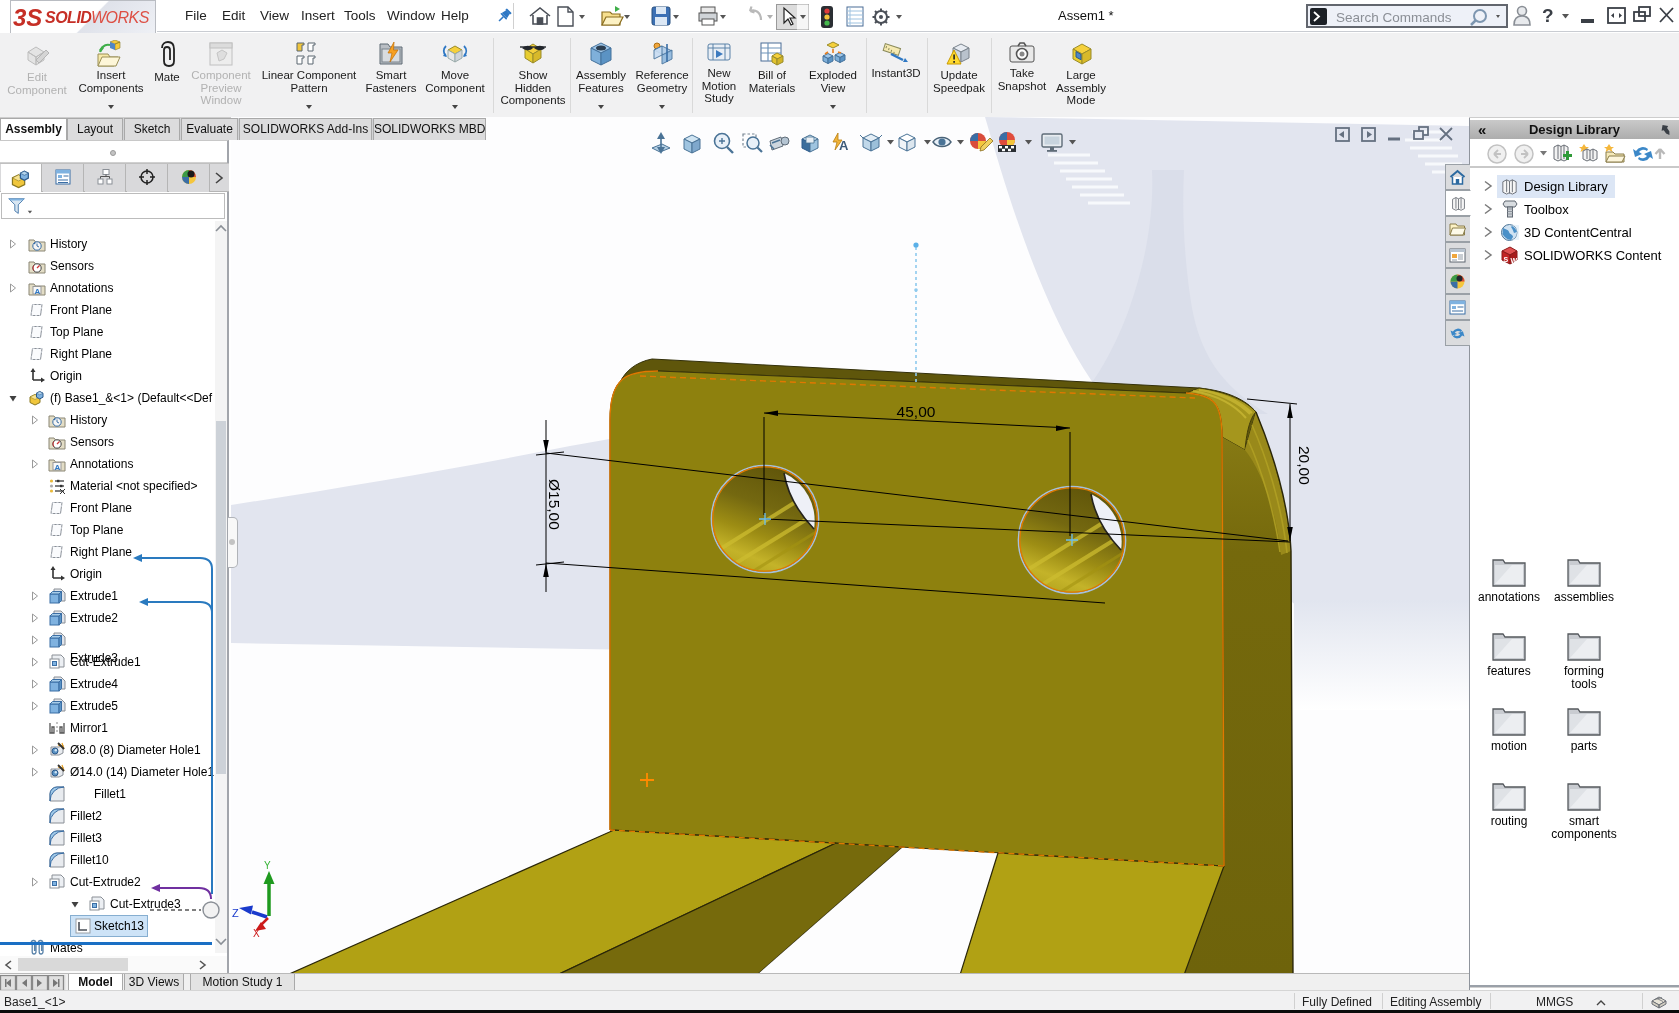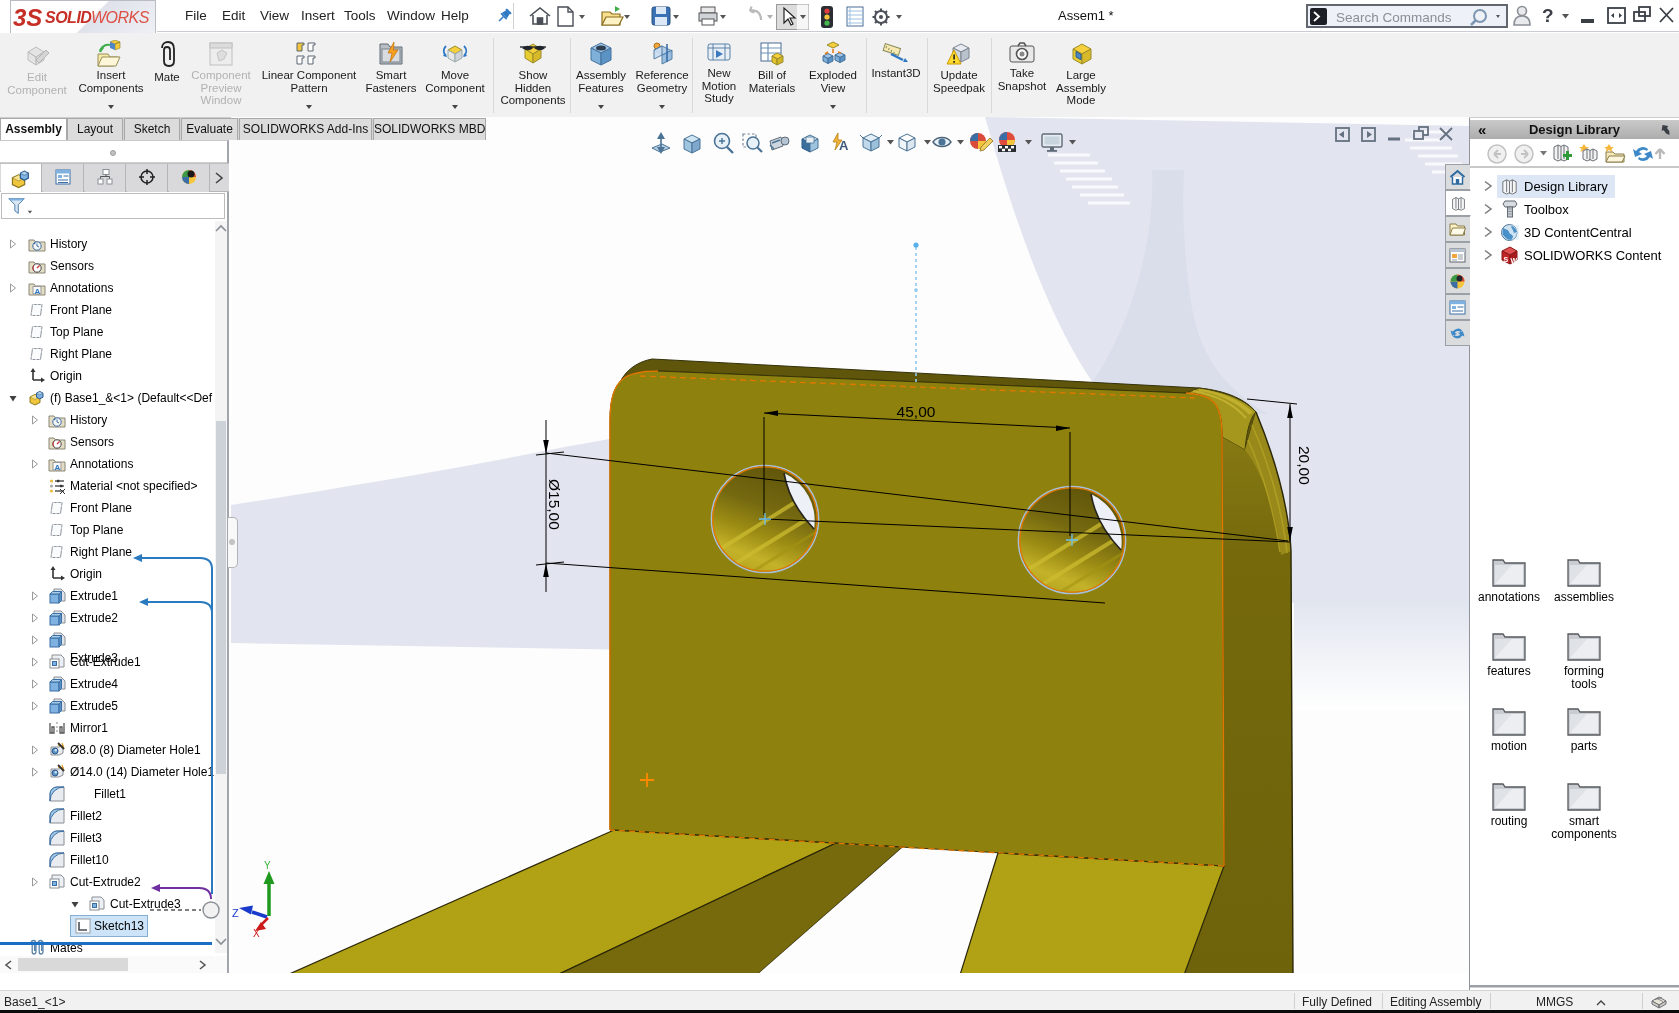--- a/index.html
+++ b/index.html
@@ -1195,20 +1195,40 @@
           <rect x="1" y="2" width="15" height="3.2" fill="#7fb2e0"></rect>
           <rect x="3" y="7" width="4" height="3" fill="#7fb2e0"></rect>
           <path d="M8.5 8 h6 M3 12 h11" stroke="#3a6ea5"></path>
         </svg></div>
 <div class="ttab" style="top:156px;"><svg style="margin:4px 0 0 3px;" width="17" height="17" viewBox="0 0 22 22">
           <path d="M17 7 A7.5 7.5 0 0 0 5 8.5 L2 7 L4 14 L10.5 11.5 L7.5 10 A5 5 0 0 1 15 9z" fill="#3c88c8"></path>
           <path d="M5 15 A7.5 7.5 0 0 0 17 13.5 L20 15 L18 8 L11.5 10.5 L14.5 12 A5 5 0 0 1 7 13z" fill="#3c88c8"></path>
         </svg></div>
 </div>
 
+<div id="vtabs">
+<div style="position:absolute;left:0;top:1px;width:66px;height:16px;background:#e8e8e8;">
+<svg width="66" height="16" viewBox="0 0 66 16">
+          <g stroke="#888" stroke-width="1.3" fill="#777">
+<rect x="0.5" y="0.5" width="15" height="15" fill="#e0e0e0"></rect>
+            <rect x="16.5" y="0.5" width="15" height="15" fill="#e0e0e0"></rect>
+            <rect x="32.5" y="0.5" width="15" height="15" fill="#e0e0e0"></rect>
+            <rect x="48.5" y="0.5" width="15" height="15" fill="#e0e0e0"></rect>
+<path d="M11 4 l-5 4 5 4z" stroke="none"></path>
+            <rect x="5" y="4" width="1.5" height="8" stroke="none"></rect>
+<path d="M27 4 l-5 4 5 4z" stroke="none"></path>
+<path d="M37 4 l5 4 -5 4z" stroke="none"></path>
+<path d="M53 4 l5 4 -5 4z" stroke="none"></path>
+            <rect x="58" y="4" width="1.5" height="8" stroke="none"></rect>
+</g>
+        </svg></div>
+<div class="vtab act" style="left:68px;width:55px;">Model</div>
+<div class="vtab" style="left:124px;width:60px;">3D Views</div>
+<div class="vtab" style="left:190px;width:105px;">Motion Study 1</div>
+</div>
 <div id="statusbar">
 <span style="position:absolute;left:4px;top:4px;text-align:center;">Base1_&lt;1&gt;</span>
 <span style="position:absolute;left:1302px;top:4px;">Fully Defined</span>
 <span style="position:absolute;left:1390px;top:4px;">Editing Assembly</span>
 <span style="position:absolute;left:1536px;top:4px;">MMGS</span>
 <svg style="position:absolute;left:1595px;top:8px;" width="12" height="8">
         <path d="M2 6 L6 2 L10 6" stroke="#444" stroke-width="1.4" fill="none"></path>
       </svg>
 <svg style="position:absolute;left:1650px;top:2px;" width="18" height="16" viewBox="0 0 18 16">
         <path d="M2 8 l7 -4 7 4 -7 4z" fill="#e8e4d8" stroke="#6a6f76"></path>

